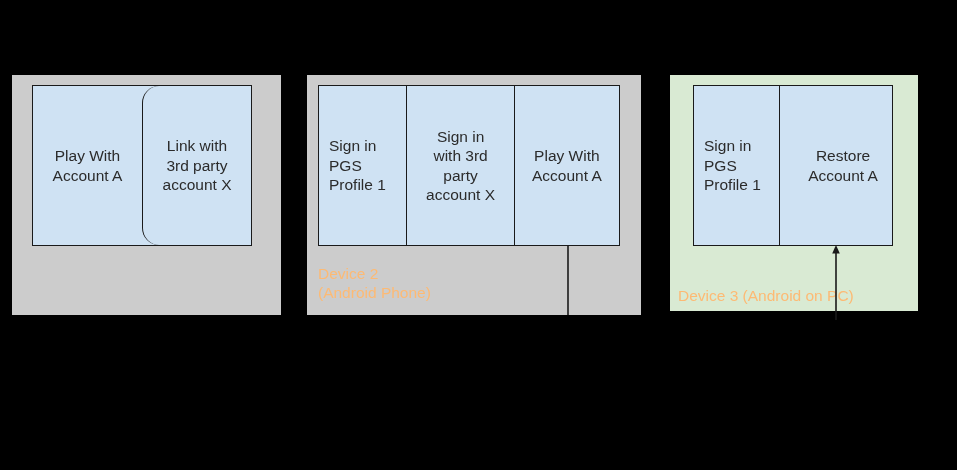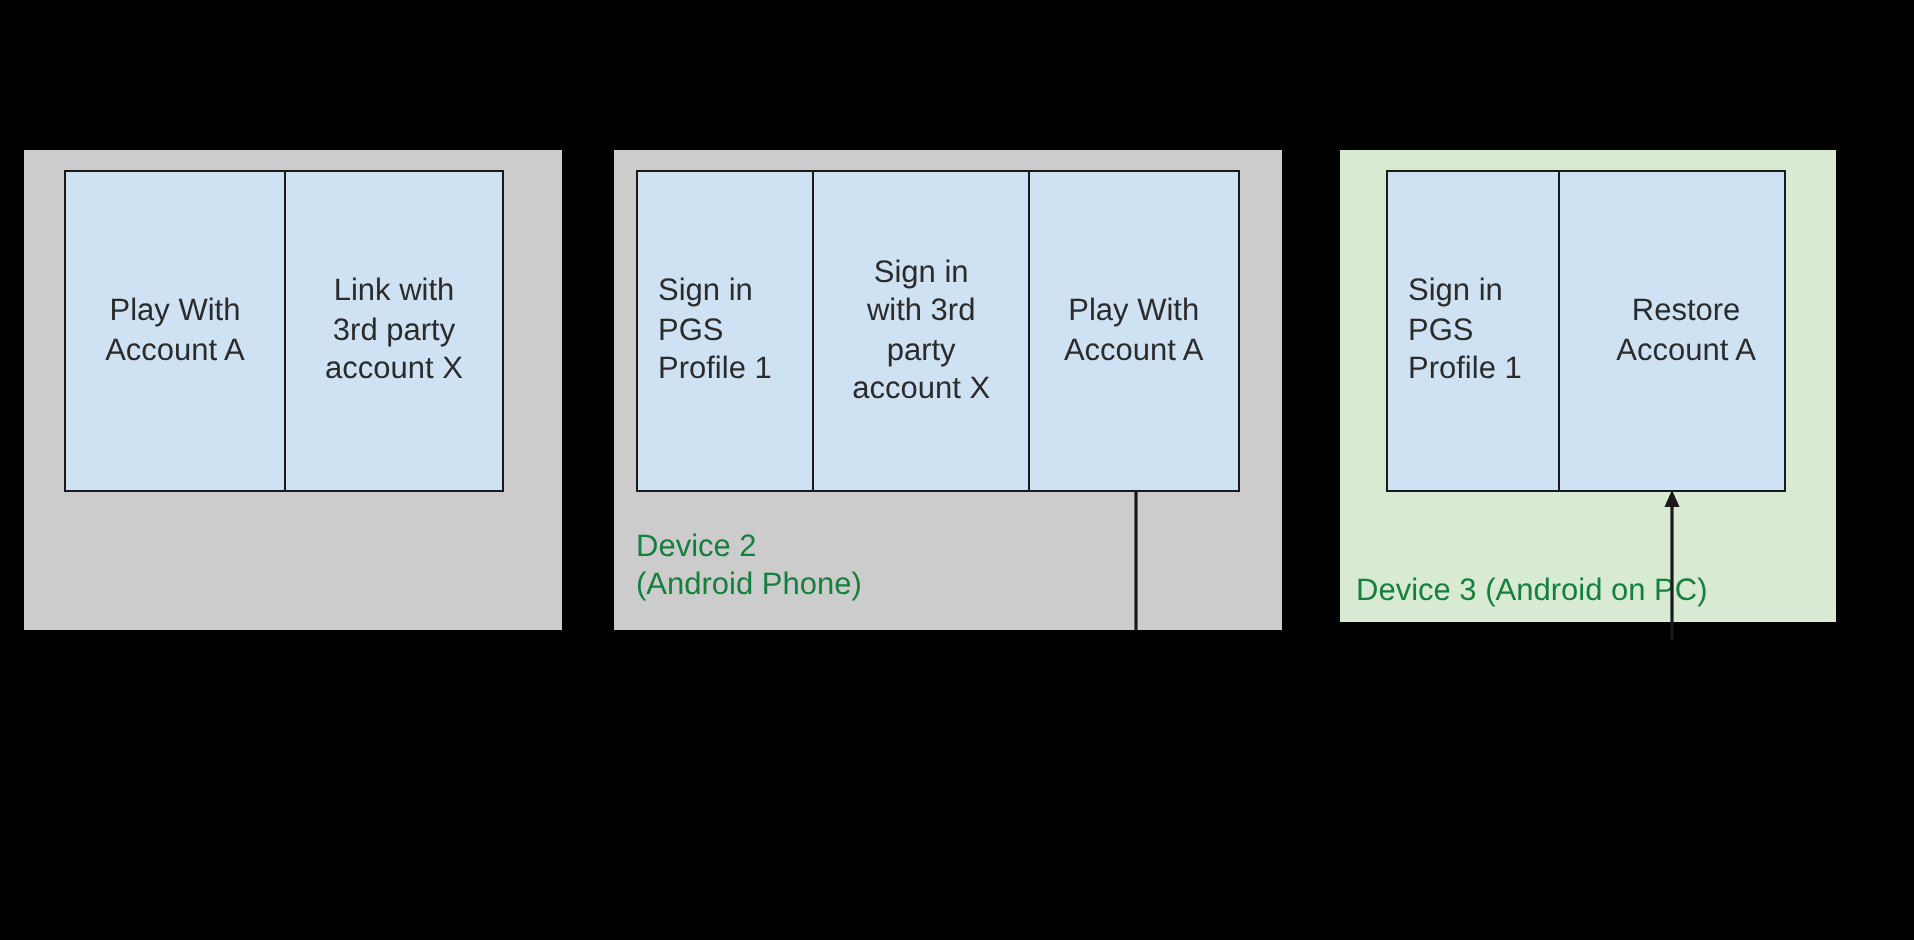--- a/index.html
+++ b/index.html
@@ -15,21 +15,21 @@
     overflow: hidden;
     font-family: "Liberation Sans", sans-serif;
   }
   .device-panel {
     position: absolute;
     box-sizing: border-box;
   }
   .device-label {
     position: absolute;
     font-size: 15.5px;
-    color: #15803d;
+    color: #fdba74;
     line-height: 19px;
     white-space: pre-line;
     font-family: "Liberation Sans", sans-serif;
   }
   .box-group {
     position: absolute;
     display: flex;
     box-sizing: border-box;
     border: 1.4px solid #1a1a1a;
     background: #cfe2f3;
@@ -65,21 +65,21 @@
 </head>
 <body>
 
 <div id="canvas">
 
   <div class="device-panel" style="left:12px; top:75px; width:269px; height:240px; background:#cccccc;"></div>
 
   <div class="box-group" style="left:32px; top:85px; width:220px; height:161px;">
     <div class="box-cell" style="width:110px;">Play With
 Account A</div>
-    <div class="box-cell" style="width:110px;">Link with
+    <div class="box-cell" style="width:110px;border-radius:17px;">Link with
 3rd party
 account X</div>
   </div>
 
 
   <div class="device-panel" style="left:307px; top:75px; width:334px; height:240px; background:#cccccc;"></div>
 
   <div class="box-group" style="left:318px; top:85px; width:302px; height:161px;">
     <div class="box-cell cell-left" style="width:88px;">Sign in
 PGS

